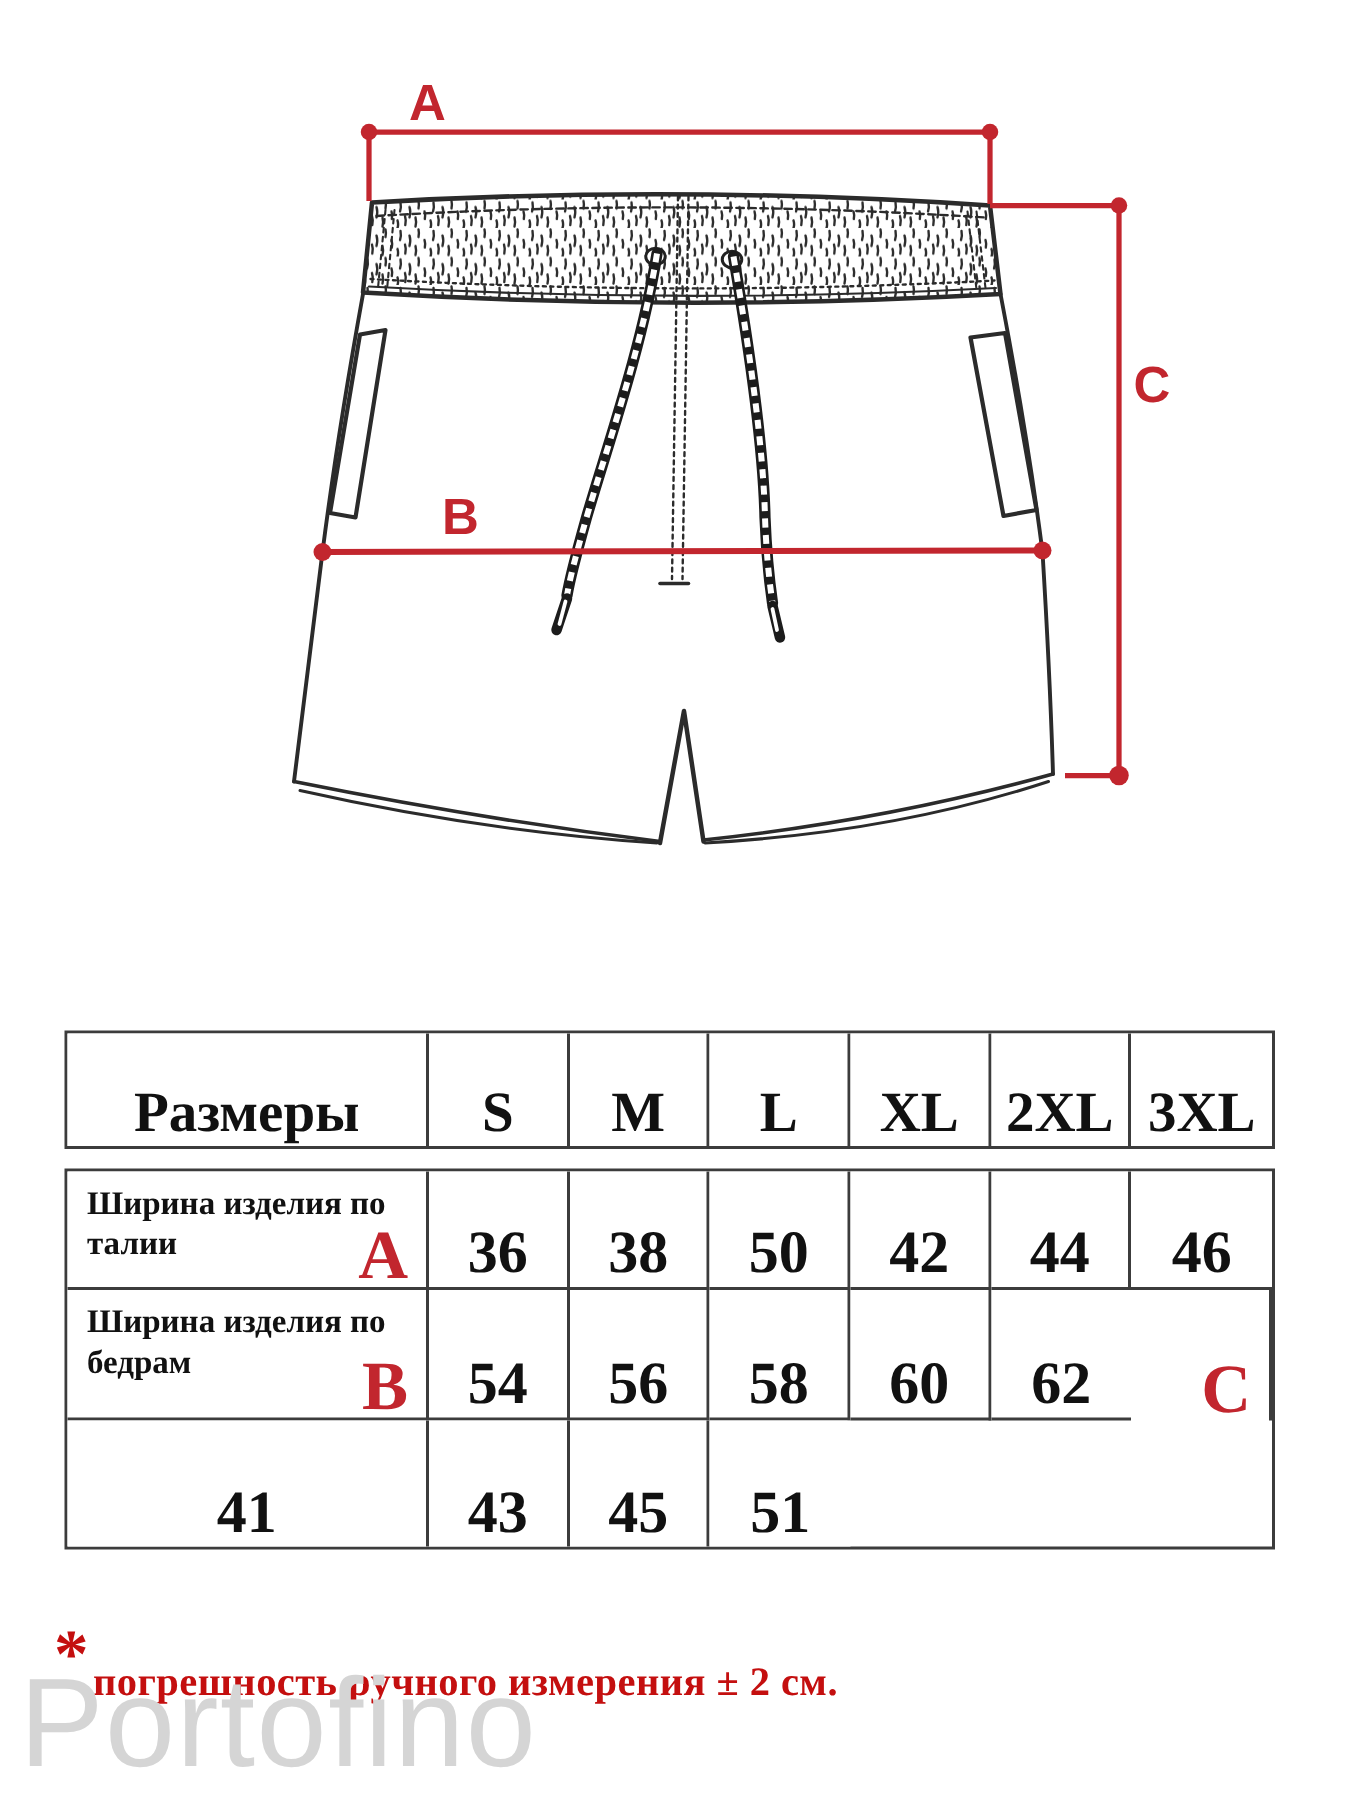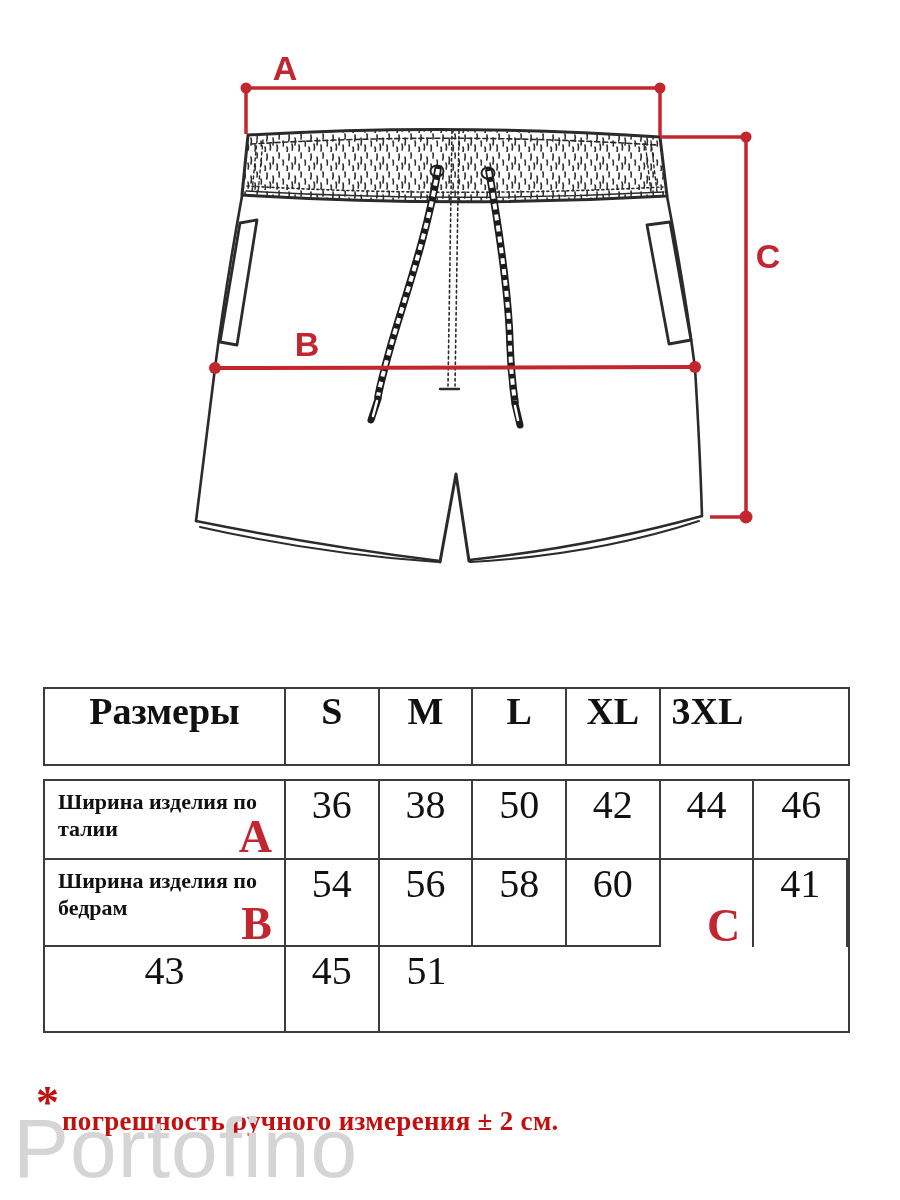--- a/index.html
+++ b/index.html
@@ -29,39 +29,39 @@
   .size-table{position:absolute;left:43px;top:687px;width:807px}
   .thead,.tbody{
     display:grid;
     grid-template-columns:241px repeat(6,1fr);
     border:2px solid var(--border-dark);
     background:#fff;
   }
   .thead{grid-template-rows:75px}
   .tbody{margin-top:13px;grid-template-rows:79px 87px 84px}
   .cell{
-    display:flex;align-items:flex-start;justify-content:center;
+    display:flex;align-items:flex-end;justify-content:center;
     border-right:2px solid var(--border-dark);
     border-bottom:2px solid var(--border-dark);
     position:relative;background:#fff;
   }
   .cell.last-col{border-right:none}
   .tbody .cell.last-row,.thead .cell{border-bottom:none}
   .th-title{font-weight:bold;font-size:38px;color:#111}
   .th-size{font-weight:bold;font-size:38px;color:#111}
   .row-label-cell{
     flex-direction:column;align-items:flex-start;justify-content:flex-start;
     padding:8px 10px 8px 13px;
   }
   .row-label{font-weight:bold;font-size:22px;line-height:1.22;color:#111;max-width:200px}
   .row-letter{
     position:absolute;right:12px;bottom:-2px;
     color:var(--accent-red);font-weight:bold;font-size:46px;line-height:1;
   }
-  .value{font-weight:normal;font-size:40px;color:#111}
+  .value{font-weight:bold;font-size:40px;color:#111}
   
   .footnote{position:absolute;left:36px;top:1080px;display:flex;align-items:flex-start;color:var(--footnote-red)}
   .fn-asterisk{font-size:46px;font-weight:bold;line-height:1;margin-right:3px}
   .fn-text{font-size:27px;font-weight:bold;margin-top:26px;letter-spacing:.3px}
   
   .watermark{
     position:absolute;left:13px;top:1106px;
     font-family:"Liberation Sans","DejaVu Sans",sans-serif;
     font-size:84px;font-weight:400;line-height:1;
     color:var(--watermark-gray);letter-spacing:1px;
@@ -174,20 +174,23 @@
         </div>
       <div class="cell">
           <span class="th-size">M</span>
         </div>
       <div class="cell">
           <span class="th-size">L</span>
         </div>
       <div class="cell">
           <span class="th-size">XL</span>
         </div>
+      <div class="cell">
+          <span class="th-size">2XL</span>
+        </div>
       <div class="cell last-col">
           <span class="th-size">3XL</span>
         </div>
     </div>
 
     <div class="tbody">
 
       <div class="cell row-label-cell">
         <span class="row-label">Ширина изделия по талии</span>
         <span class="row-letter">A</span>
@@ -219,20 +222,23 @@
           <span class="value">54</span>
         </div>
       <div class="cell">
           <span class="value">56</span>
         </div>
       <div class="cell">
           <span class="value">58</span>
         </div>
       <div class="cell">
           <span class="value">60</span>
+        </div>
+      <div class="cell last-col">
+          <span class="value">62</span>
         </div>
 
       <div class="cell row-label-cell last-row">
         <span class="row-letter">C</span>
       </div>
       <div class="cell last-row">
           <span class="value">41</span>
         </div>
       <div class="cell last-row">
           <span class="value">43</span>

